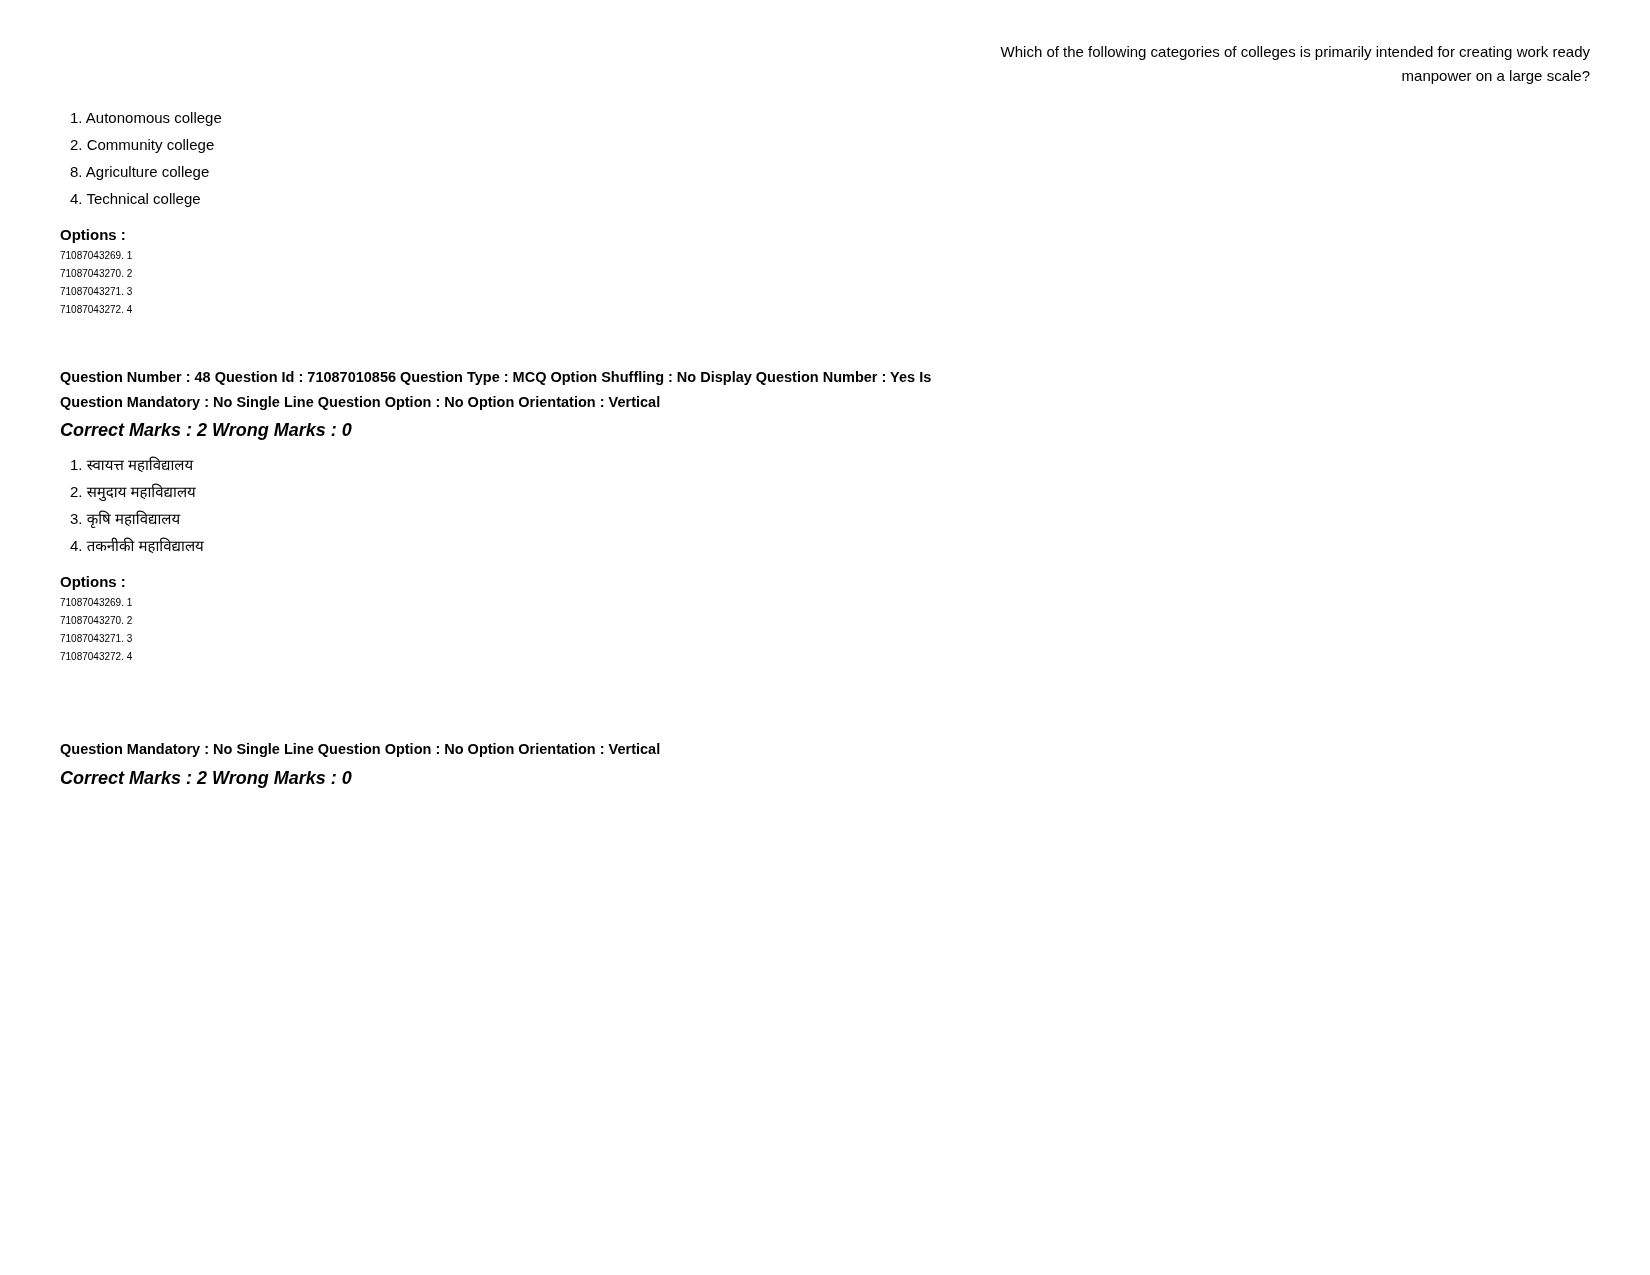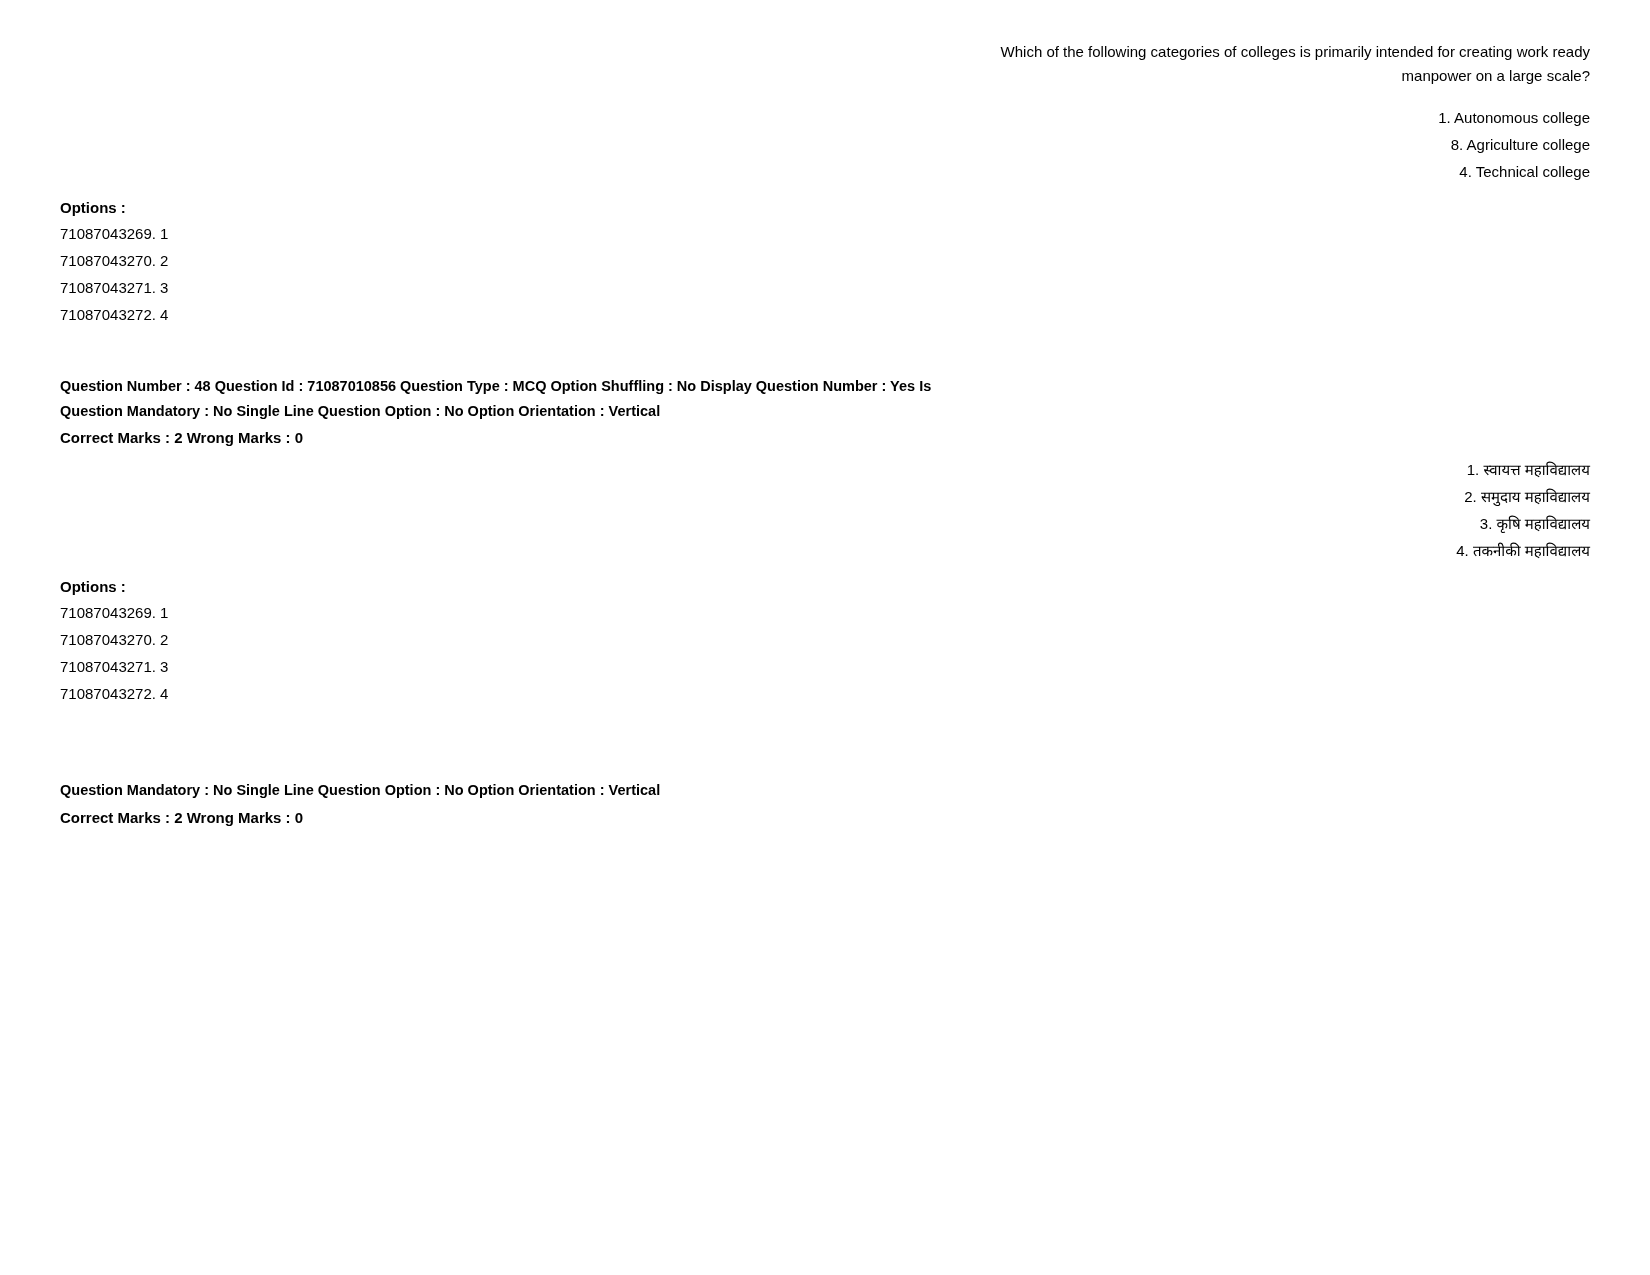--- a/index.html
+++ b/index.html
@@ -19,59 +19,60 @@
     .question-text {
       font-size: 15px;
       line-height: 1.6;
       margin-bottom: 16px;
       text-align: right;
     }
     .options-list {
       list-style: none;
       margin-bottom: 14px;
       padding-left: 10px;
-      text-align: right;
     }
     .options-list li {
       font-size: 15px;
       line-height: 1.8;
     }
     .options-label {
       font-weight: bold;
       font-size: 15px;
       margin-top: 8px;
       margin-bottom: 4px;
     }
     .option-value {
-      font-size: 15px;
+      font-size: 10px;
       line-height: 1.8;
     }
     .question-meta {
       font-weight: bold;
       font-size: 14.5px;
       line-height: 1.7;
       margin-bottom: 6px;
       margin-top: 46px;
     }
     .correct-marks {
       font-weight: bold;
-      font-size: 15px;
+      font-size: 18px;
       margin-bottom: 10px;
+      font-style: italic;
     }
   </style>
 </head>
 <body>
 
 <div>
   <p class="question-text">
     <span>Which of the following categories of colleges is primarily intended for creating work ready</span><br>
     <span>manpower on a large scale?</span>
   </p>
   <ul class="options-list">
     <li>1. Autonomous college</li>
+    <li>2. Community college</li>
     <li>8. Agriculture college</li>
     <li>4. Technical college</li>
   </ul>
   <div class="options-label">Options :</div>
   <div class="option-value">71087043269. 1</div>
   <div class="option-value">71087043270. 2</div>
   <div class="option-value">71087043271. 3</div>
   <div class="option-value">71087043272. 4</div>
 </div>
 

